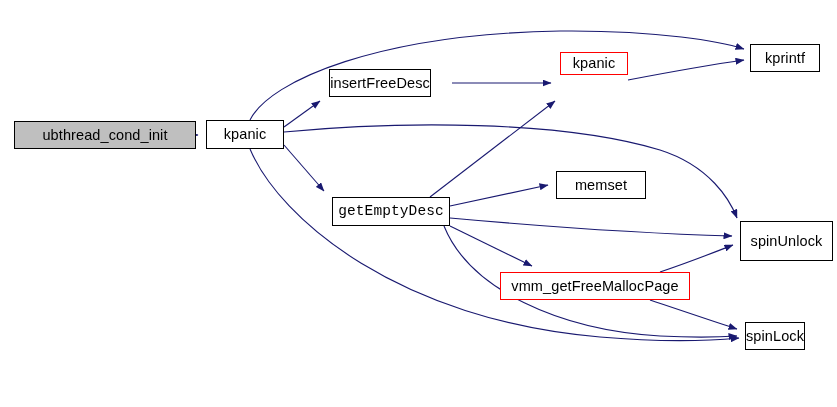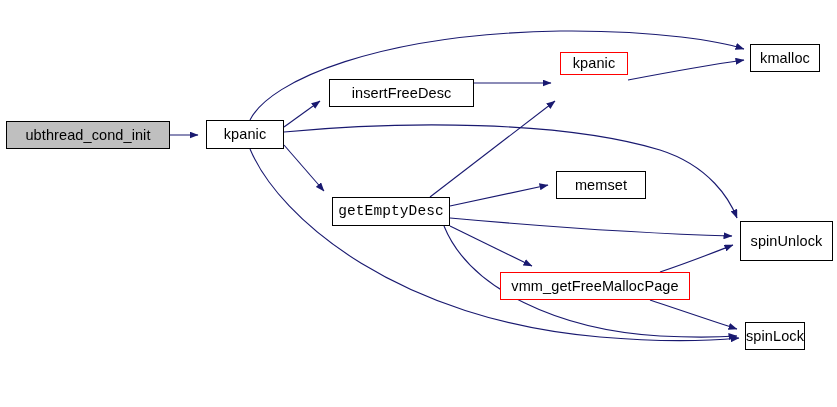--- a/index.html
+++ b/index.html
@@ -75,34 +75,34 @@
         <path d="M430,197 L555,101" fill="none" stroke="#191970" stroke-width="1.1" marker-end="url(#arrowhead)"></path>
         <path d="M450,206 L548,185" fill="none" stroke="#191970" stroke-width="1.1" marker-end="url(#arrowhead)"></path>
         <path d="M450,218 C560,228 660,234 732,236" fill="none" stroke="#191970" stroke-width="1.1" marker-end="url(#arrowhead)"></path>
         <path d="M450,226 L532,266" fill="none" stroke="#191970" stroke-width="1.1" marker-end="url(#arrowhead)"></path>
         <path d="M444,226 C470,290 560,330 660,336 C700,338 722,337 737,336" fill="none" stroke="#191970" stroke-width="1.1" marker-end="url(#arrowhead)"></path>
         <path d="M660,272 C690,262 715,252 733,245" fill="none" stroke="#191970" stroke-width="1.1" marker-end="url(#arrowhead)"></path>
         <path d="M650,300 C680,310 715,322 737,329" fill="none" stroke="#191970" stroke-width="1.1" marker-end="url(#arrowhead)"></path>
       </g>
   </svg>
   <div id="nodes-group">
-      <div class="gnode highlight" style="left: 6px; top: 121px; width: 164px; height: 28px;">
+      <div class="gnode highlight" style="left: 14px; top: 121px; width: 182px; height: 28px;">
         <span class="gnode-label">ubthread_cond_init</span>
       </div>
       <div class="gnode" style="left: 206px; top: 120px; width: 78px; height: 29px;">
         <span class="gnode-label">kpanic</span>
       </div>
-      <div class="gnode" style="left: 329px; top: 79px; width: 145px; height: 28px;">
+      <div class="gnode" style="left: 329px; top: 69px; width: 102px; height: 28px;">
         <span class="gnode-label">insertFreeDesc</span>
       </div>
       <div class="gnode danger" style="left: 560px; top: 52px; width: 68px; height: 23px;">
         <span class="gnode-label">kpanic</span>
       </div>
       <div class="gnode" style="left: 750px; top: 44px; width: 70px; height: 28px;">
-        <span class="gnode-label">kmalloc</span>
+        <span class="gnode-label">kprintf</span>
       </div>
       <div class="gnode" style="left: 556px; top: 171px; width: 90px; height: 28px;">
         <span class="gnode-label">memset</span>
       </div>
       <div class="gnode" style="left: 332px; top: 197px; width: 118px; height: 29px; font-family: Liberation Mono, monospace;">
         <span class="gnode-label">getEmptyDesc</span>
       </div>
       <div class="gnode" style="left: 740px; top: 221px; width: 93px; height: 40px;">
         <span class="gnode-label">spinUnlock</span>
       </div>

